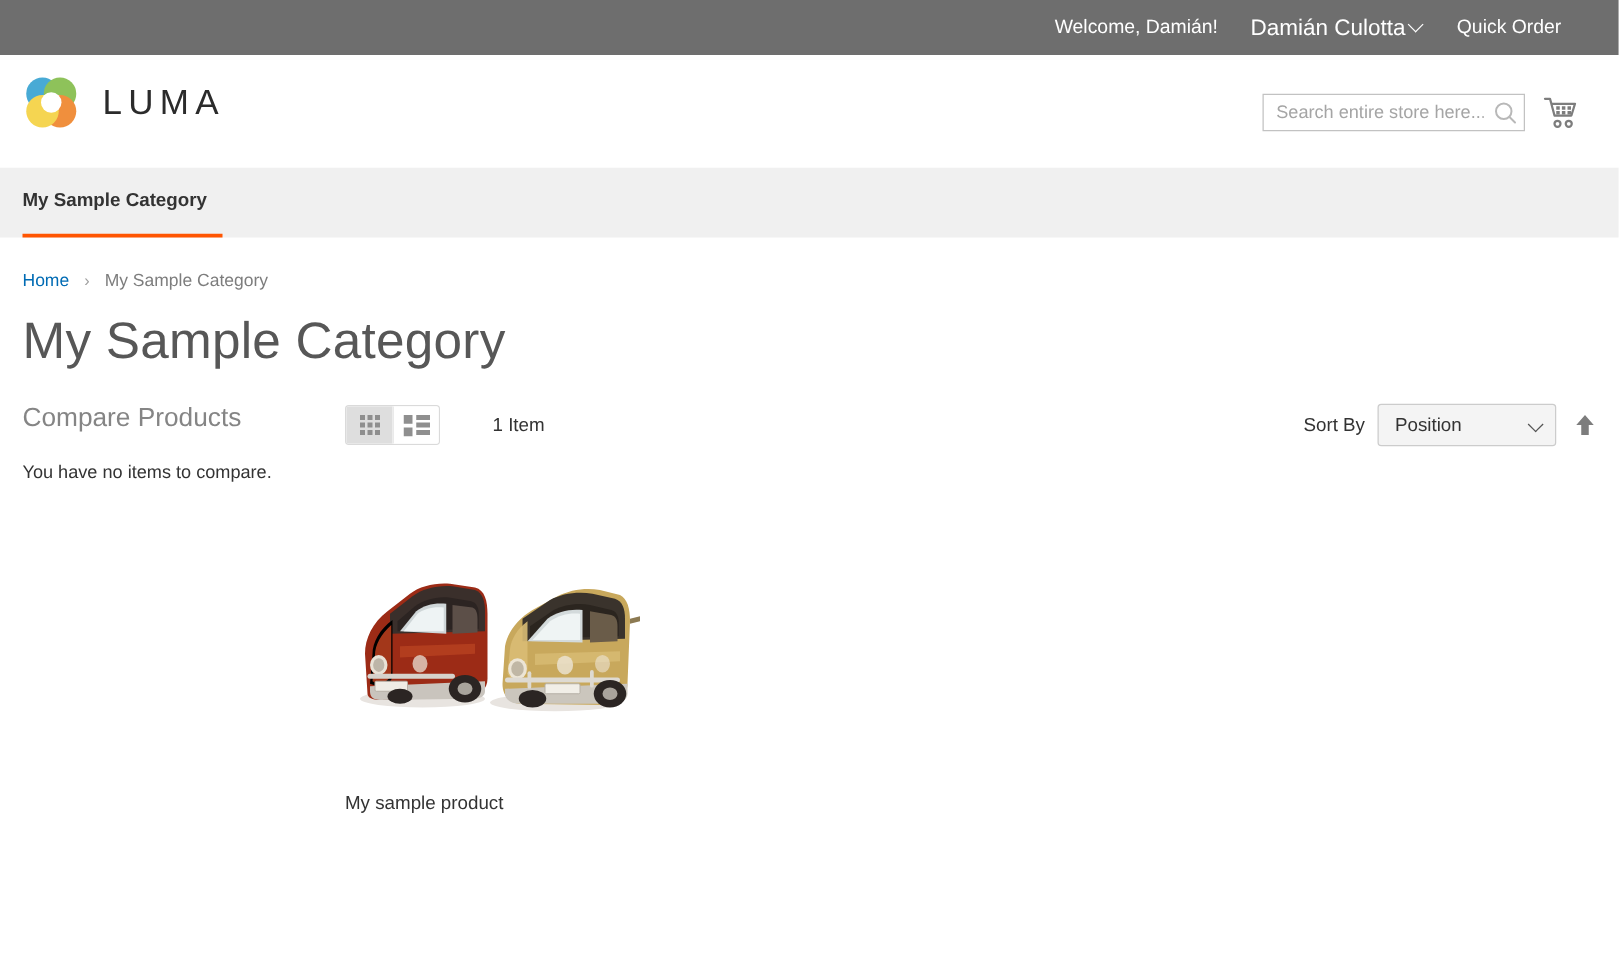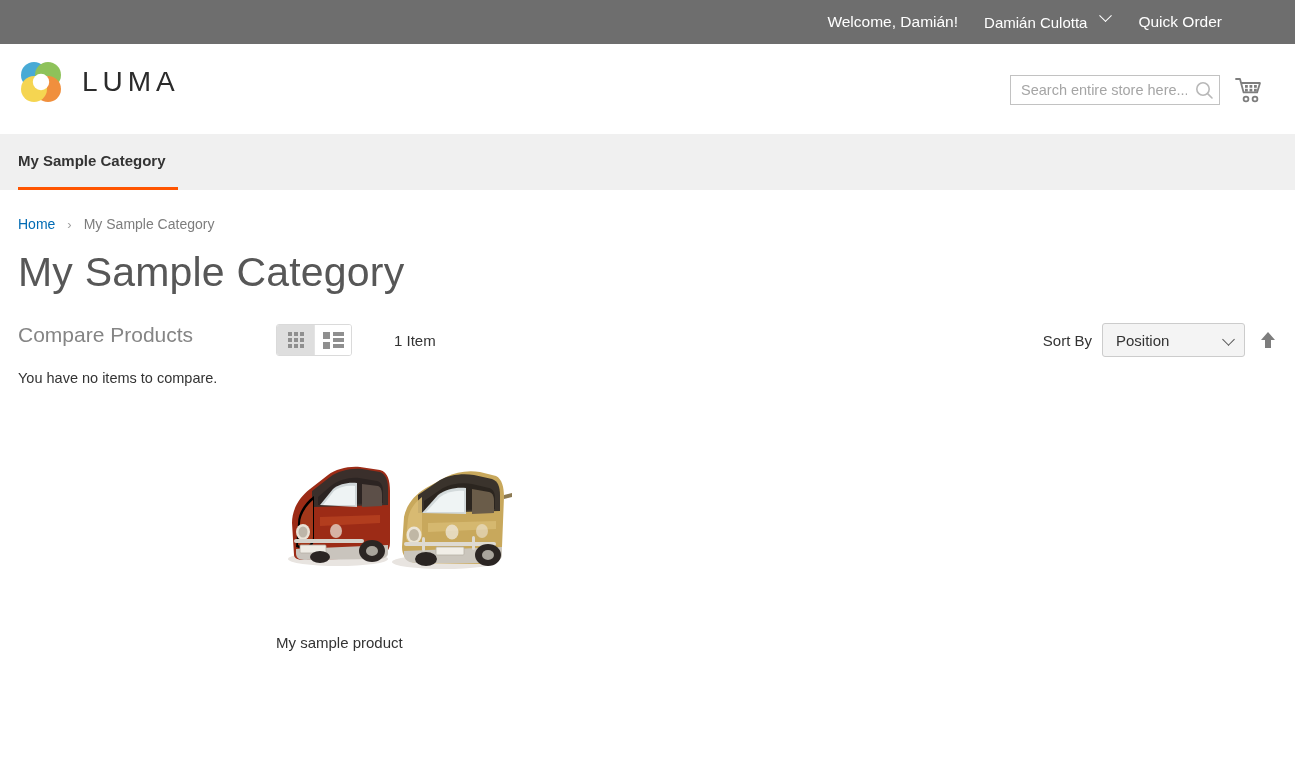--- a/index.html
+++ b/index.html
@@ -13,35 +13,35 @@
     overflow: hidden;
   }
 
   
   .top-panel {
     height: 44px;
     background: #6e6e6e;
     display: flex;
     align-items: center;
     justify-content: flex-end;
-    padding-right: 73px;
+    padding-right: 46px;
     gap: 0;
   }
   .top-panel .welcome {
     color: #ffffff;
     font-size: 15.5px;
     margin-right: 26px;
     white-space: nowrap;
   }
   .top-panel .acct {
     color: #ffffff;
-    font-size: 15px;
-    display: flex;
-    align-items: flex-start;
-    gap: 14px;
+    font-size: 18px;
+    display: flex;
+    align-items: center;
+    gap: 4px;
     margin-right: 28px;
     cursor: pointer;
     white-space: nowrap;
   }
   .caret-down {
     display: inline-block;
     width: 9px;
     height: 9px;
     border-right: 1.6px solid #ffffff;
     border-bottom: 1.6px solid #ffffff;

